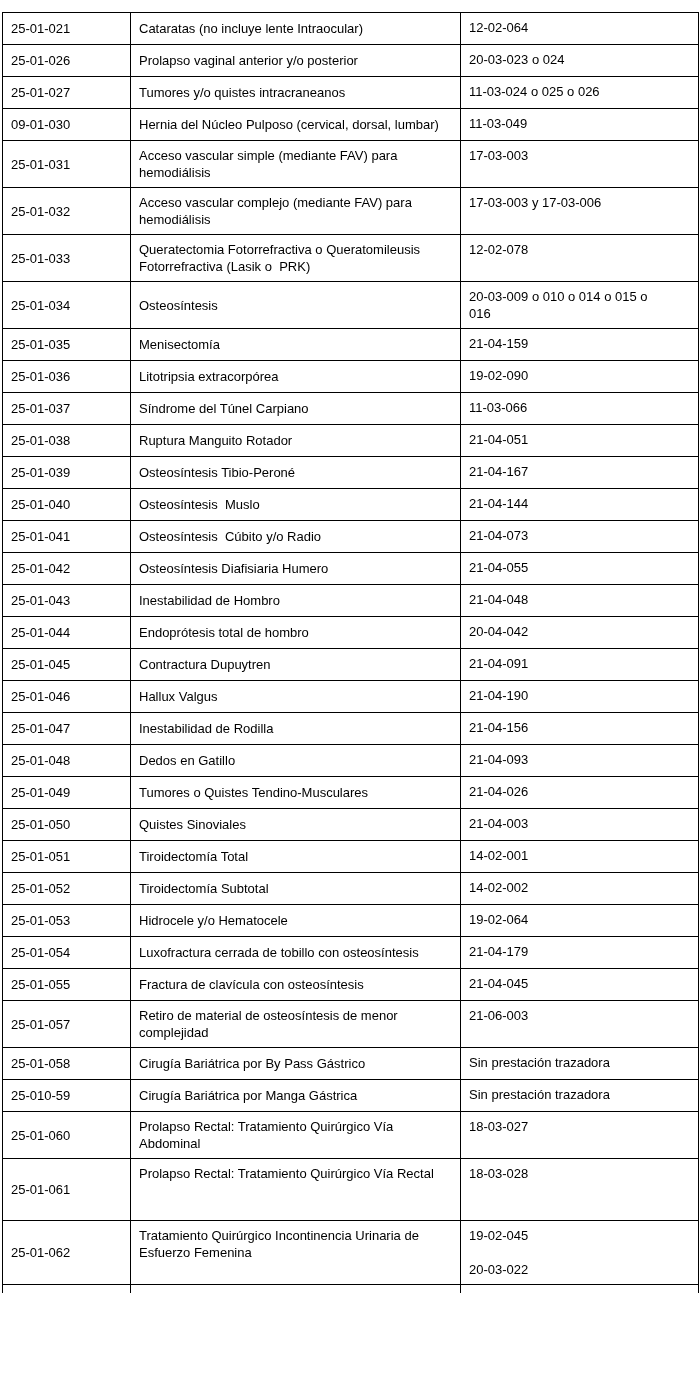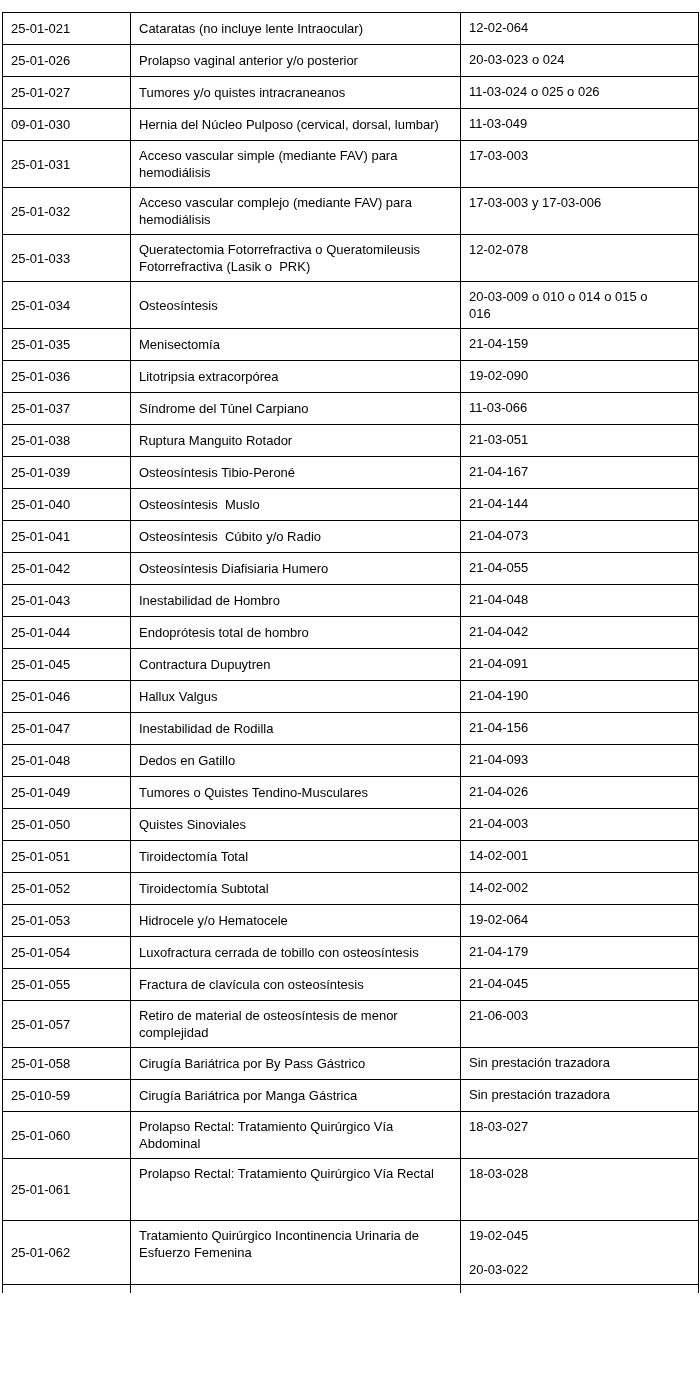--- a/index.html
+++ b/index.html
@@ -125,21 +125,21 @@
     <td class="ref">19-02-090</td>
   </tr>
         <tr>
     <td class="code">25-01-037</td>
     <td class="desc">Síndrome del Túnel Carpiano</td>
     <td class="ref">11-03-066</td>
   </tr>
         <tr>
     <td class="code">25-01-038</td>
     <td class="desc">Ruptura Manguito Rotador</td>
-    <td class="ref">21-03-051</td>
+    <td class="ref">21-04-051</td>
   </tr>
         <tr>
     <td class="code">25-01-039</td>
     <td class="desc">Osteosíntesis Tibio-Peroné</td>
     <td class="ref">21-04-167</td>
   </tr>
         <tr>
     <td class="code">25-01-040</td>
     <td class="desc">Osteosíntesis  Muslo</td>
     <td class="ref">21-04-144</td>
@@ -155,21 +155,21 @@
     <td class="ref">21-04-055</td>
   </tr>
         <tr>
     <td class="code">25-01-043</td>
     <td class="desc">Inestabilidad de Hombro</td>
     <td class="ref">21-04-048</td>
   </tr>
         <tr>
     <td class="code">25-01-044</td>
     <td class="desc">Endoprótesis total de hombro</td>
-    <td class="ref">21-04-042</td>
+    <td class="ref">20-04-042</td>
   </tr>
         <tr>
     <td class="code">25-01-045</td>
     <td class="desc">Contractura Dupuytren</td>
     <td class="ref">21-04-091</td>
   </tr>
         <tr>
     <td class="code">25-01-046</td>
     <td class="desc">Hallux Valgus</td>
     <td class="ref">21-04-190</td>

